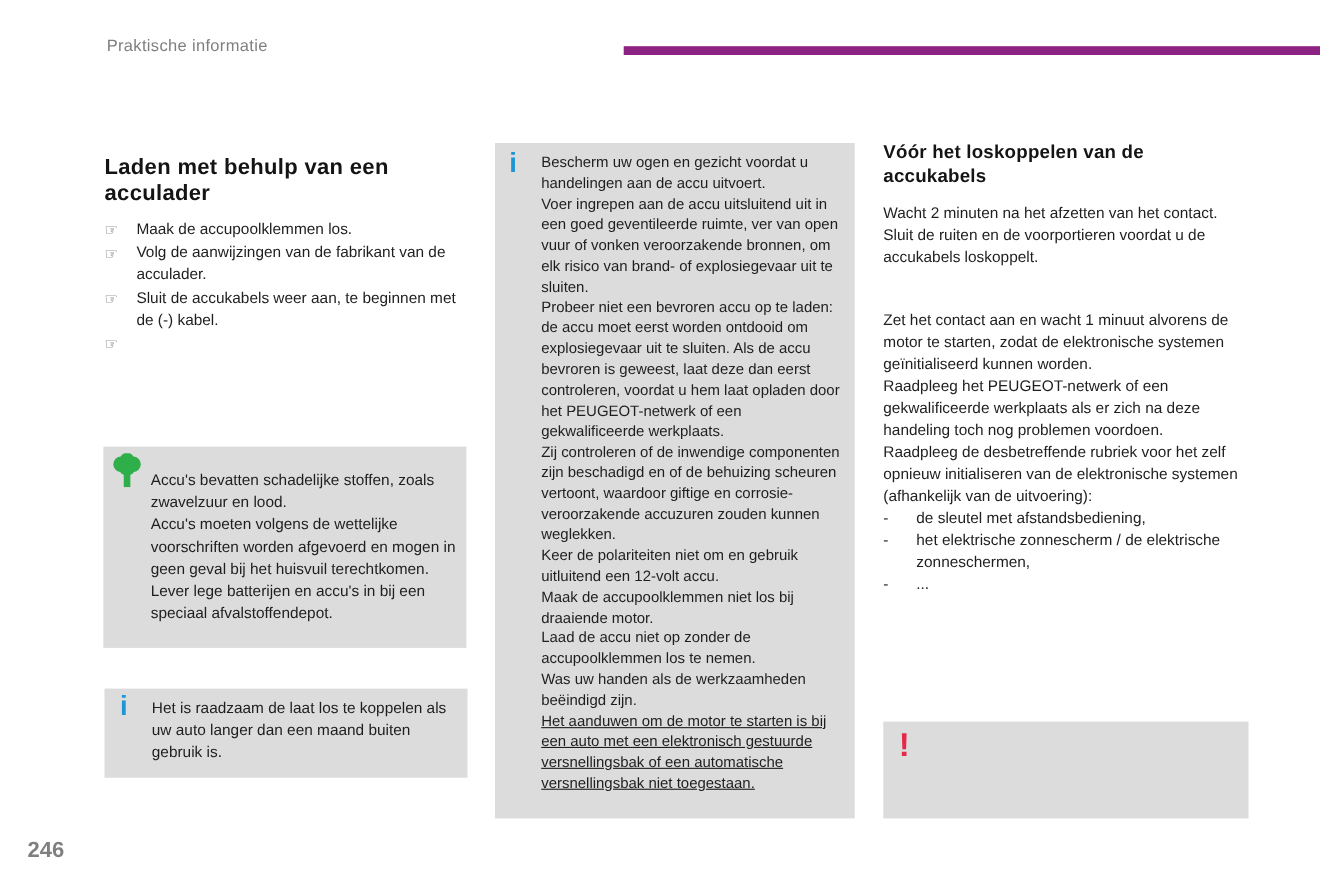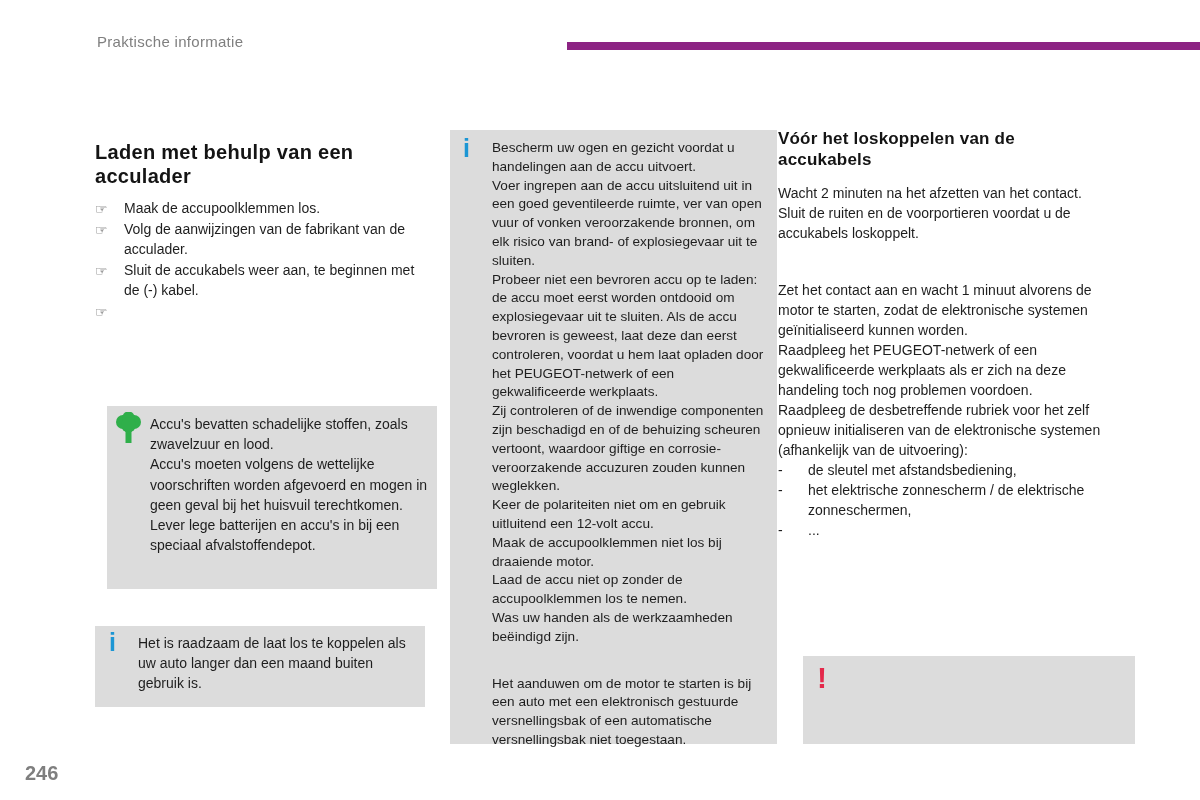--- a/index.html
+++ b/index.html
@@ -39,37 +39,37 @@
     position: absolute; left: 0; top: 1px;
     font-size: 14px; color: #4a4a4a;
   }
 
   
   .box { position: absolute; background: #DCDCDC; }
   .box-text {
     font-size: 14px; line-height: 20.2px; color: #1e1e1e;
   }
 
-  .eco-box { left: 107px; top: 406px; width: 330px; height: 183px; padding: 8px 8px 8px 43px; }
+  .eco-box { left: 94px; top: 406px; width: 330px; height: 183px; padding: 20px 8px 8px 43px; }
   .tree-icon { position: absolute; left: 8px; top: 6px; width: 27px; height: 31px; }
 
   .info-box-left { left: 95px; top: 626px; width: 330px; height: 81px; padding: 7px 8px 7px 43px; }
   .i-glyph {
     position: absolute; left: 14px; top: 2px;
     font-size: 25px; font-weight: bold; color: #1C96D4;
     font-family: "Liberation Sans", sans-serif;
   }
 
   .mid-box { left: 450px; top: 130px; width: 327px; height: 614px; padding: 9px 8px 8px 42px; }
   .mid-box .i-glyph { left: 13px; top: 4px; }
   .mid-text { font-size: 13.6px; line-height: 18.8px; color: #1e1e1e; }
-  .mid-text.para2 { margin-top: 28px; }
+  .mid-text.para2 { margin-top: 0; text-decoration: underline; }
 
   
-  .col-right { position: absolute; left: 778px; top: 128px; width: 335px; }
+  .col-right { position: absolute; left: 803px; top: 128px; width: 335px; }
   h2.section-title {
     font-size: 17px; font-weight: bold; color: #141414;
     line-height: 21px; letter-spacing: 0.2px;
   }
   .section-body { font-size: 14px; line-height: 20px; margin-top: 13px; color: #1e1e1e; }
   .section-2 { margin-top: 37px; }
   ul.reinit-list { list-style: none; margin-top: 0; }
   ul.reinit-list li {
     position: relative; padding-left: 30px;
     font-size: 14px; line-height: 20px; color: #1e1e1e;

